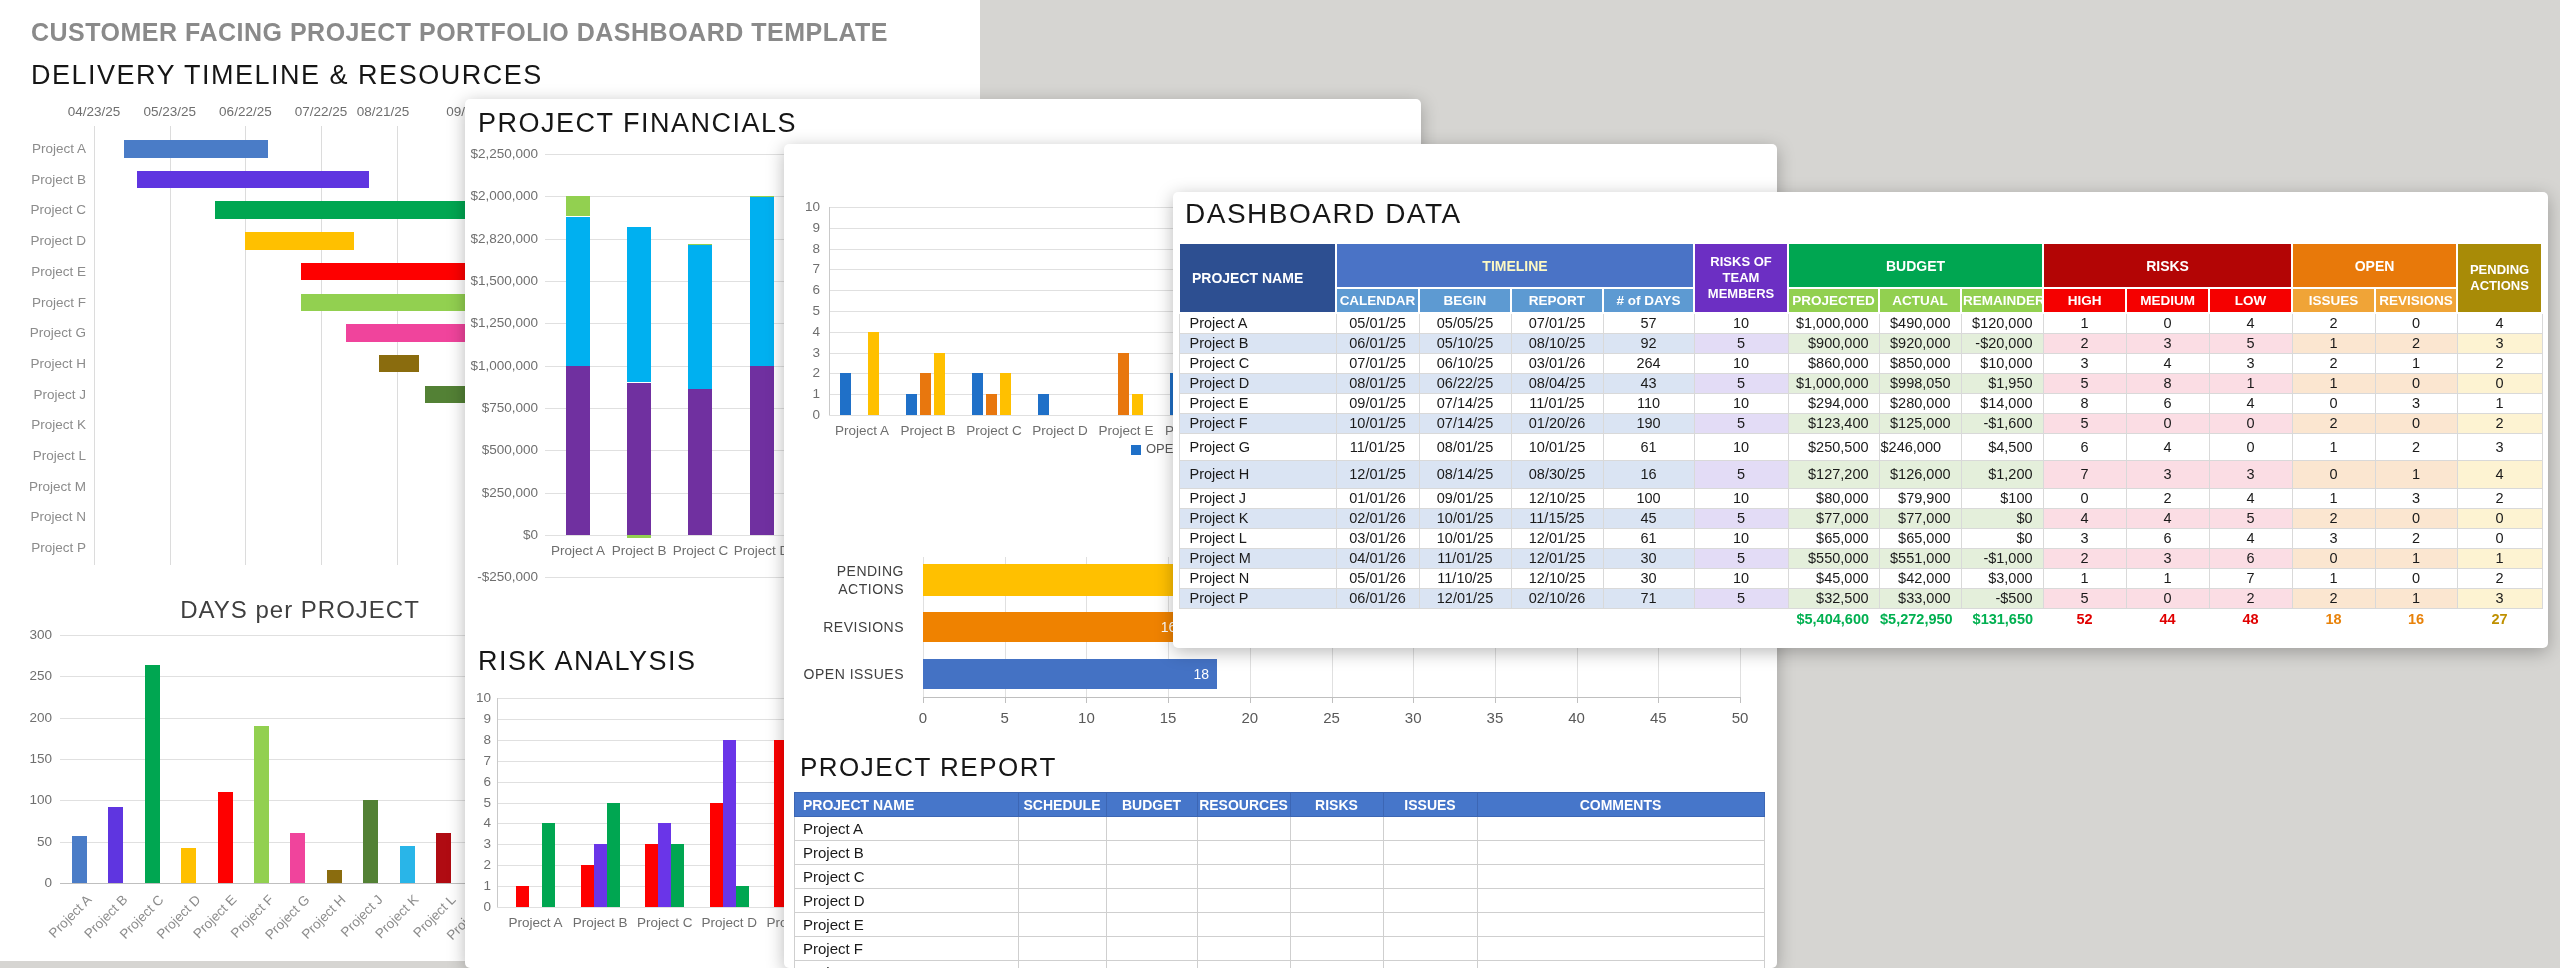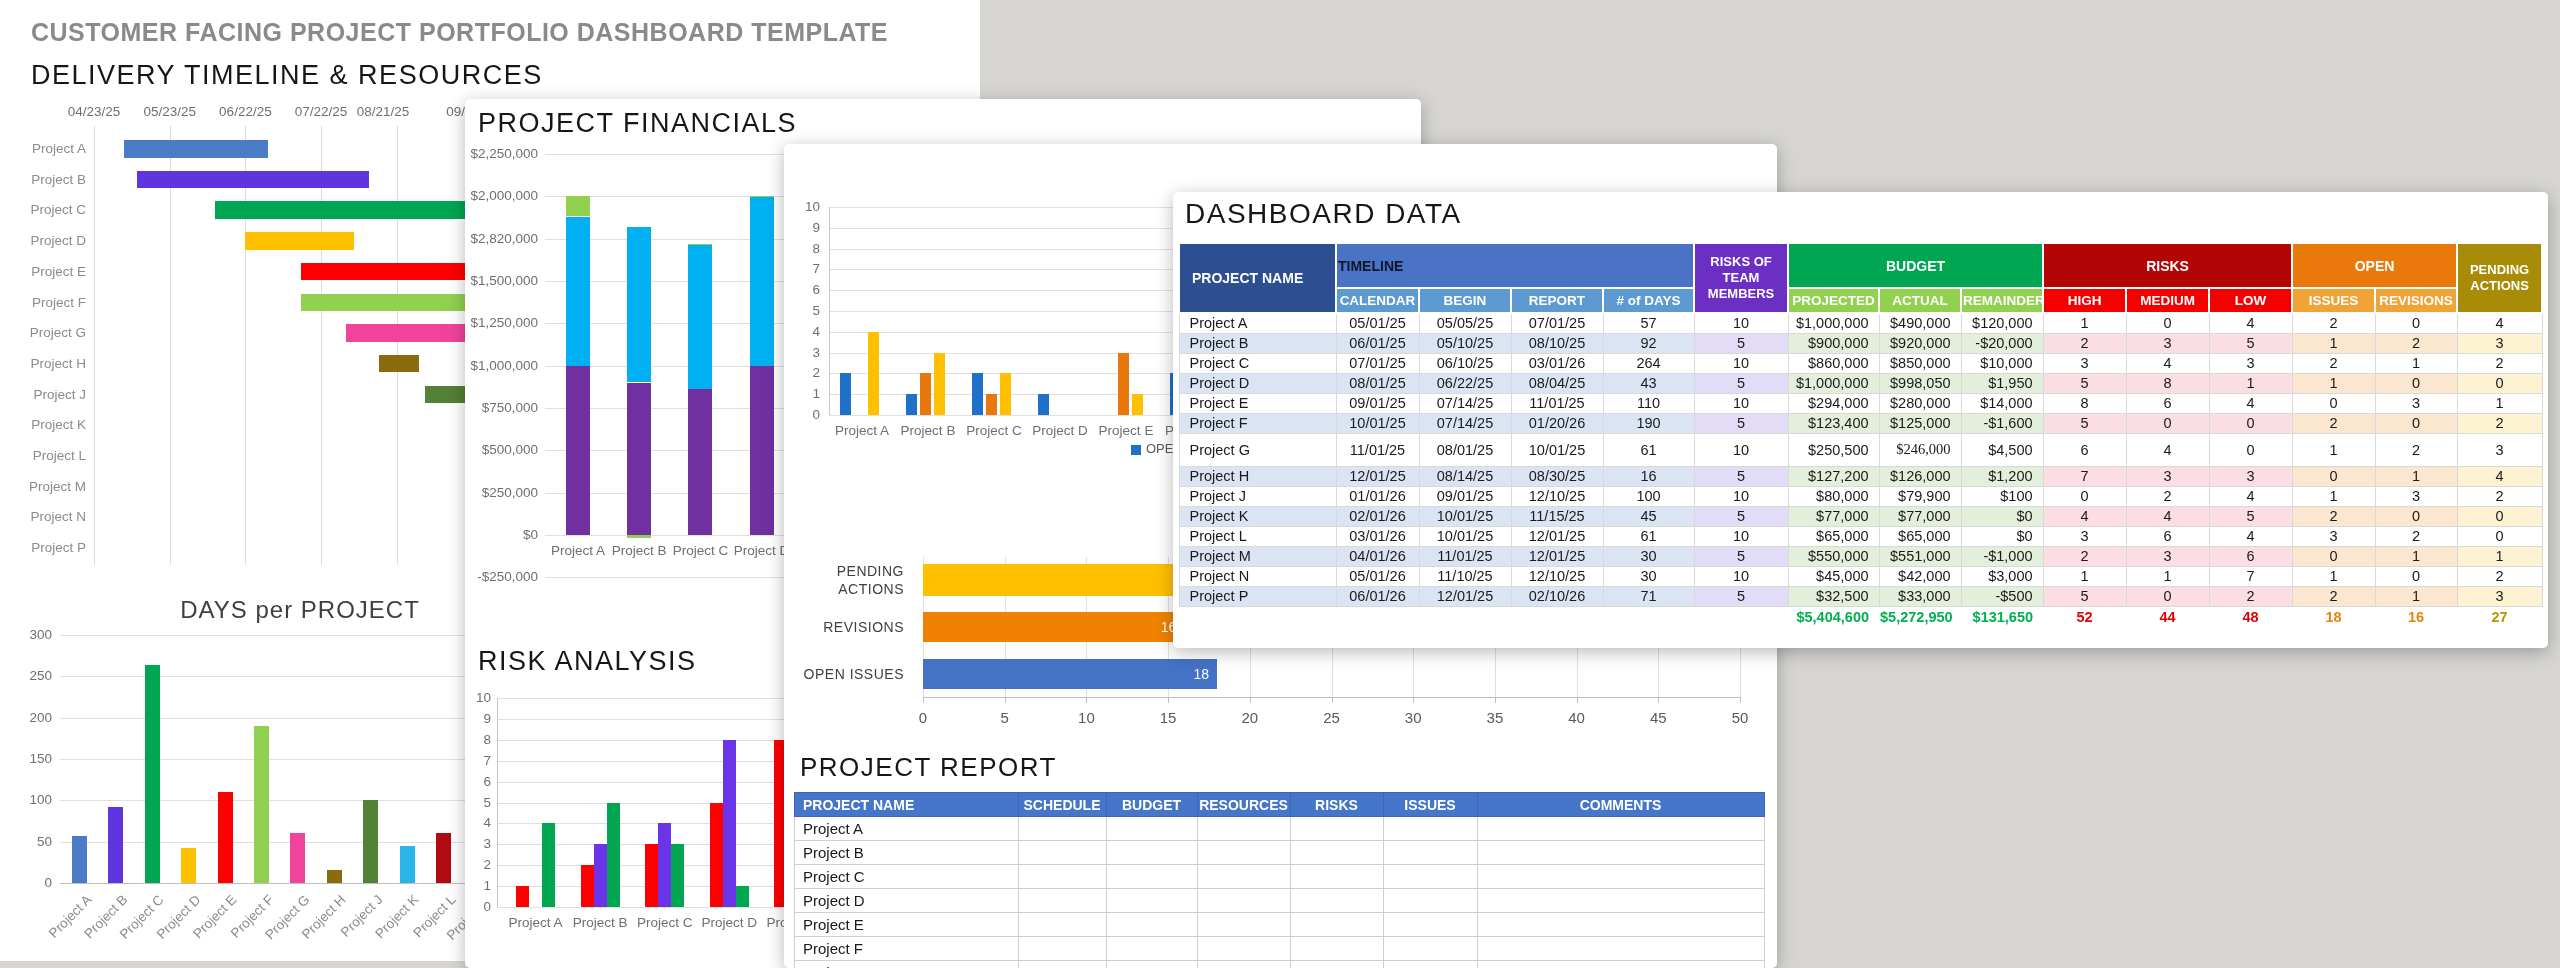--- a/index.html
+++ b/index.html
@@ -504,21 +504,21 @@
             <col style="width: 83px;">
             <col style="width: 83px;">
             <col style="width: 83px;">
             <col style="width: 83px;">
             <col style="width: 82px;">
             <col style="width: 85px;">
           </colgroup>
           <thead>
             <tr>
               <th rowspan="2" style="color: rgb(255, 255, 255); font-weight: bold; border: 2px solid rgb(255, 255, 255); vertical-align: middle; background: rgb(45, 79, 145); font-size: 14px; text-align: left; padding-left: 12px; height: 70px;">PROJECT NAME</th>
-              <th colspan="4" style="color: #0f172a; font-weight: bold; border: 2px solid rgb(255, 255, 255); text-align: left; vertical-align: middle; background: rgb(74, 115, 198); font-size: 14px;">TIMELINE</th>
+              <th colspan="4" style="color: #fef9c3; font-weight: bold; border: 2px solid rgb(255, 255, 255); text-align: center; vertical-align: middle; background: rgb(74, 115, 198); font-size: 14px;">TIMELINE</th>
               <th rowspan="2" style="color: rgb(255, 255, 255); font-weight: bold; border: 2px solid rgb(255, 255, 255); text-align: center; vertical-align: middle; background: rgb(108, 47, 195); white-space: normal; font-size: 13px; line-height: 16px; padding: 0px 6px;">RISKS OF TEAM MEMBERS</th>
               <th colspan="3" style="color: rgb(255, 255, 255); font-weight: bold; border: 2px solid rgb(255, 255, 255); text-align: center; vertical-align: middle; background: rgb(0, 166, 81); font-size: 14px;">BUDGET</th>
               <th colspan="3" style="color: rgb(255, 255, 255); font-weight: bold; border: 2px solid rgb(255, 255, 255); text-align: center; vertical-align: middle; background: rgb(179, 5, 5); font-size: 14px;">RISKS</th>
               <th colspan="2" style="color: rgb(255, 255, 255); font-weight: bold; border: 2px solid rgb(255, 255, 255); text-align: center; vertical-align: middle; background: rgb(232, 121, 10); font-size: 14px;">OPEN</th>
               <th rowspan="2" style="color: rgb(255, 255, 255); font-weight: bold; border: 2px solid rgb(255, 255, 255); text-align: center; vertical-align: middle; background: rgb(168, 139, 7); white-space: normal; font-size: 13px; line-height: 16px; padding: 0px 4px;">PENDING ACTIONS</th>
             </tr>
             <tr>
               <th style="color: rgb(255, 255, 255); font-weight: bold; border: 2px solid rgb(255, 255, 255); text-align: center; vertical-align: middle; background: rgb(93, 154, 210); font-size: 13.5px; height: 25px;">CALENDAR</th>
               <th style="color: rgb(255, 255, 255); font-weight: bold; border: 2px solid rgb(255, 255, 255); text-align: center; vertical-align: middle; background: rgb(93, 154, 210); font-size: 13.5px; height: 25px;">BEGIN</th>
               <th style="color: rgb(255, 255, 255); font-weight: bold; border: 2px solid rgb(255, 255, 255); text-align: center; vertical-align: middle; background: rgb(93, 154, 210); font-size: 13.5px; height: 25px;">REPORT</th>
@@ -637,34 +637,34 @@
               <td style="height: 20px; border: 1px solid rgb(217, 217, 217); font-size: 14.5px; color: rgb(26, 26, 26); text-align: center; background: rgb(253, 243, 210);">2</td>
             </tr>
             <tr>
               <td style="height: 20px; border: 1px solid rgb(217, 217, 217); font-size: 14.5px; color: rgb(26, 26, 26); text-align: left; padding-left: 10px; background: rgb(255, 255, 255);">Project G</td>
               <td style="height: 20px; border: 1px solid rgb(217, 217, 217); font-size: 14.5px; color: rgb(26, 26, 26); text-align: center; background: rgb(255, 255, 255);">11/01/25</td>
               <td style="height: 20px; border: 1px solid rgb(217, 217, 217); font-size: 14.5px; color: rgb(26, 26, 26); text-align: center; background: rgb(255, 255, 255);">08/01/25</td>
               <td style="height: 20px; border: 1px solid rgb(217, 217, 217); font-size: 14.5px; color: rgb(26, 26, 26); text-align: center; background: rgb(255, 255, 255);">10/01/25</td>
               <td style="height: 20px; border: 1px solid rgb(217, 217, 217); font-size: 14.5px; color: rgb(26, 26, 26); text-align: center; background: rgb(255, 255, 255);">61</td>
               <td style="height: 20px; border: 1px solid rgb(217, 217, 217); font-size: 14.5px; color: rgb(26, 26, 26); text-align: center; background: rgb(255, 255, 255);">10</td>
               <td style="height: 20px; border: 1px solid rgb(217, 217, 217); font-size: 14.5px; color: rgb(26, 26, 26); text-align: right; padding-right: 10px; background: rgb(255, 255, 255);">$250,500</td>
-              <td style="height: 33px; border: 1px solid rgb(217, 217, 217); font-size: 14.5px; color: rgb(26, 26, 26); text-align: right; padding-right: 10px; background: rgb(255, 255, 255); font-family: Liberation Serif, serif;">$246,000</td>
+              <td style="height: 27px; border: 1px solid rgb(217, 217, 217); font-size: 14.5px; color: rgb(26, 26, 26); padding-right: 10px; background: rgb(255, 255, 255);">$246,000</td>
               <td style="height: 20px; border: 1px solid rgb(217, 217, 217); font-size: 14.5px; color: rgb(26, 26, 26); text-align: right; padding-right: 10px; background: rgb(255, 255, 255);">$4,500</td>
               <td style="height: 20px; border: 1px solid rgb(217, 217, 217); font-size: 14.5px; color: rgb(26, 26, 26); text-align: center; background: rgb(255, 255, 255);">6</td>
               <td style="height: 20px; border: 1px solid rgb(217, 217, 217); font-size: 14.5px; color: rgb(26, 26, 26); text-align: center; background: rgb(255, 255, 255);">4</td>
               <td style="height: 20px; border: 1px solid rgb(217, 217, 217); font-size: 14.5px; color: rgb(26, 26, 26); text-align: center; background: rgb(255, 255, 255);">0</td>
               <td style="height: 20px; border: 1px solid rgb(217, 217, 217); font-size: 14.5px; color: rgb(26, 26, 26); text-align: center; background: rgb(255, 255, 255);">1</td>
               <td style="height: 20px; border: 1px solid rgb(217, 217, 217); font-size: 14.5px; color: rgb(26, 26, 26); text-align: center; background: rgb(255, 255, 255);">2</td>
               <td style="height: 20px; border: 1px solid rgb(217, 217, 217); font-size: 14.5px; color: rgb(26, 26, 26); text-align: center; background: rgb(255, 255, 255);">3</td>
             </tr>
             <tr>
               <td style="height: 20px; border: 1px solid rgb(217, 217, 217); font-size: 14.5px; color: rgb(26, 26, 26); text-align: left; padding-left: 10px; background: rgb(218, 228, 243);">Project H</td>
               <td style="height: 20px; border: 1px solid rgb(217, 217, 217); font-size: 14.5px; color: rgb(26, 26, 26); text-align: center; background: rgb(218, 228, 243);">12/01/25</td>
               <td style="height: 20px; border: 1px solid rgb(217, 217, 217); font-size: 14.5px; color: rgb(26, 26, 26); text-align: center; background: rgb(218, 228, 243);">08/14/25</td>
-              <td style="height: 20px; border: 1px solid rgb(217, 217, 217); font-size: 14.5px; color: rgb(26, 26, 26); text-align: center; background: rgb(218, 228, 243);">08/30/25</td>
+              <td style="height: 28px; border: 1px solid rgb(217, 217, 217); font-size: 14.5px; color: rgb(26, 26, 26); text-align: center; background: rgb(218, 228, 243);">08/30/25</td>
               <td style="height: 20px; border: 1px solid rgb(217, 217, 217); font-size: 14.5px; color: rgb(26, 26, 26); text-align: center; background: rgb(218, 228, 243);">16</td>
               <td style="height: 20px; border: 1px solid rgb(217, 217, 217); font-size: 14.5px; color: rgb(26, 26, 26); text-align: center; background: rgb(227, 220, 246);">5</td>
               <td style="height: 20px; border: 1px solid rgb(217, 217, 217); font-size: 14.5px; color: rgb(26, 26, 26); text-align: right; padding-right: 10px; background: rgb(228, 239, 219);">$127,200</td>
               <td style="height: 20px; border: 1px solid rgb(217, 217, 217); font-size: 14.5px; color: rgb(26, 26, 26); text-align: right; padding-right: 10px; background: rgb(228, 239, 219);">$126,000</td>
               <td style="height: 20px; border: 1px solid rgb(217, 217, 217); font-size: 14.5px; color: rgb(26, 26, 26); text-align: right; padding-right: 10px; background: rgb(228, 239, 219);">$1,200</td>
               <td style="height: 20px; border: 1px solid rgb(217, 217, 217); font-size: 14.5px; color: rgb(26, 26, 26); text-align: center; background: rgb(251, 221, 228);">7</td>
               <td style="height: 20px; border: 1px solid rgb(217, 217, 217); font-size: 14.5px; color: rgb(26, 26, 26); text-align: center; background: rgb(251, 221, 228);">3</td>
               <td style="height: 20px; border: 1px solid rgb(217, 217, 217); font-size: 14.5px; color: rgb(26, 26, 26); text-align: center; background: rgb(251, 221, 228);">3</td>
               <td style="height: 20px; border: 1px solid rgb(217, 217, 217); font-size: 14.5px; color: rgb(26, 26, 26); text-align: center; background: rgb(251, 230, 208);">0</td>
               <td style="height: 20px; border: 1px solid rgb(217, 217, 217); font-size: 14.5px; color: rgb(26, 26, 26); text-align: center; background: rgb(251, 230, 208);">1</td>

